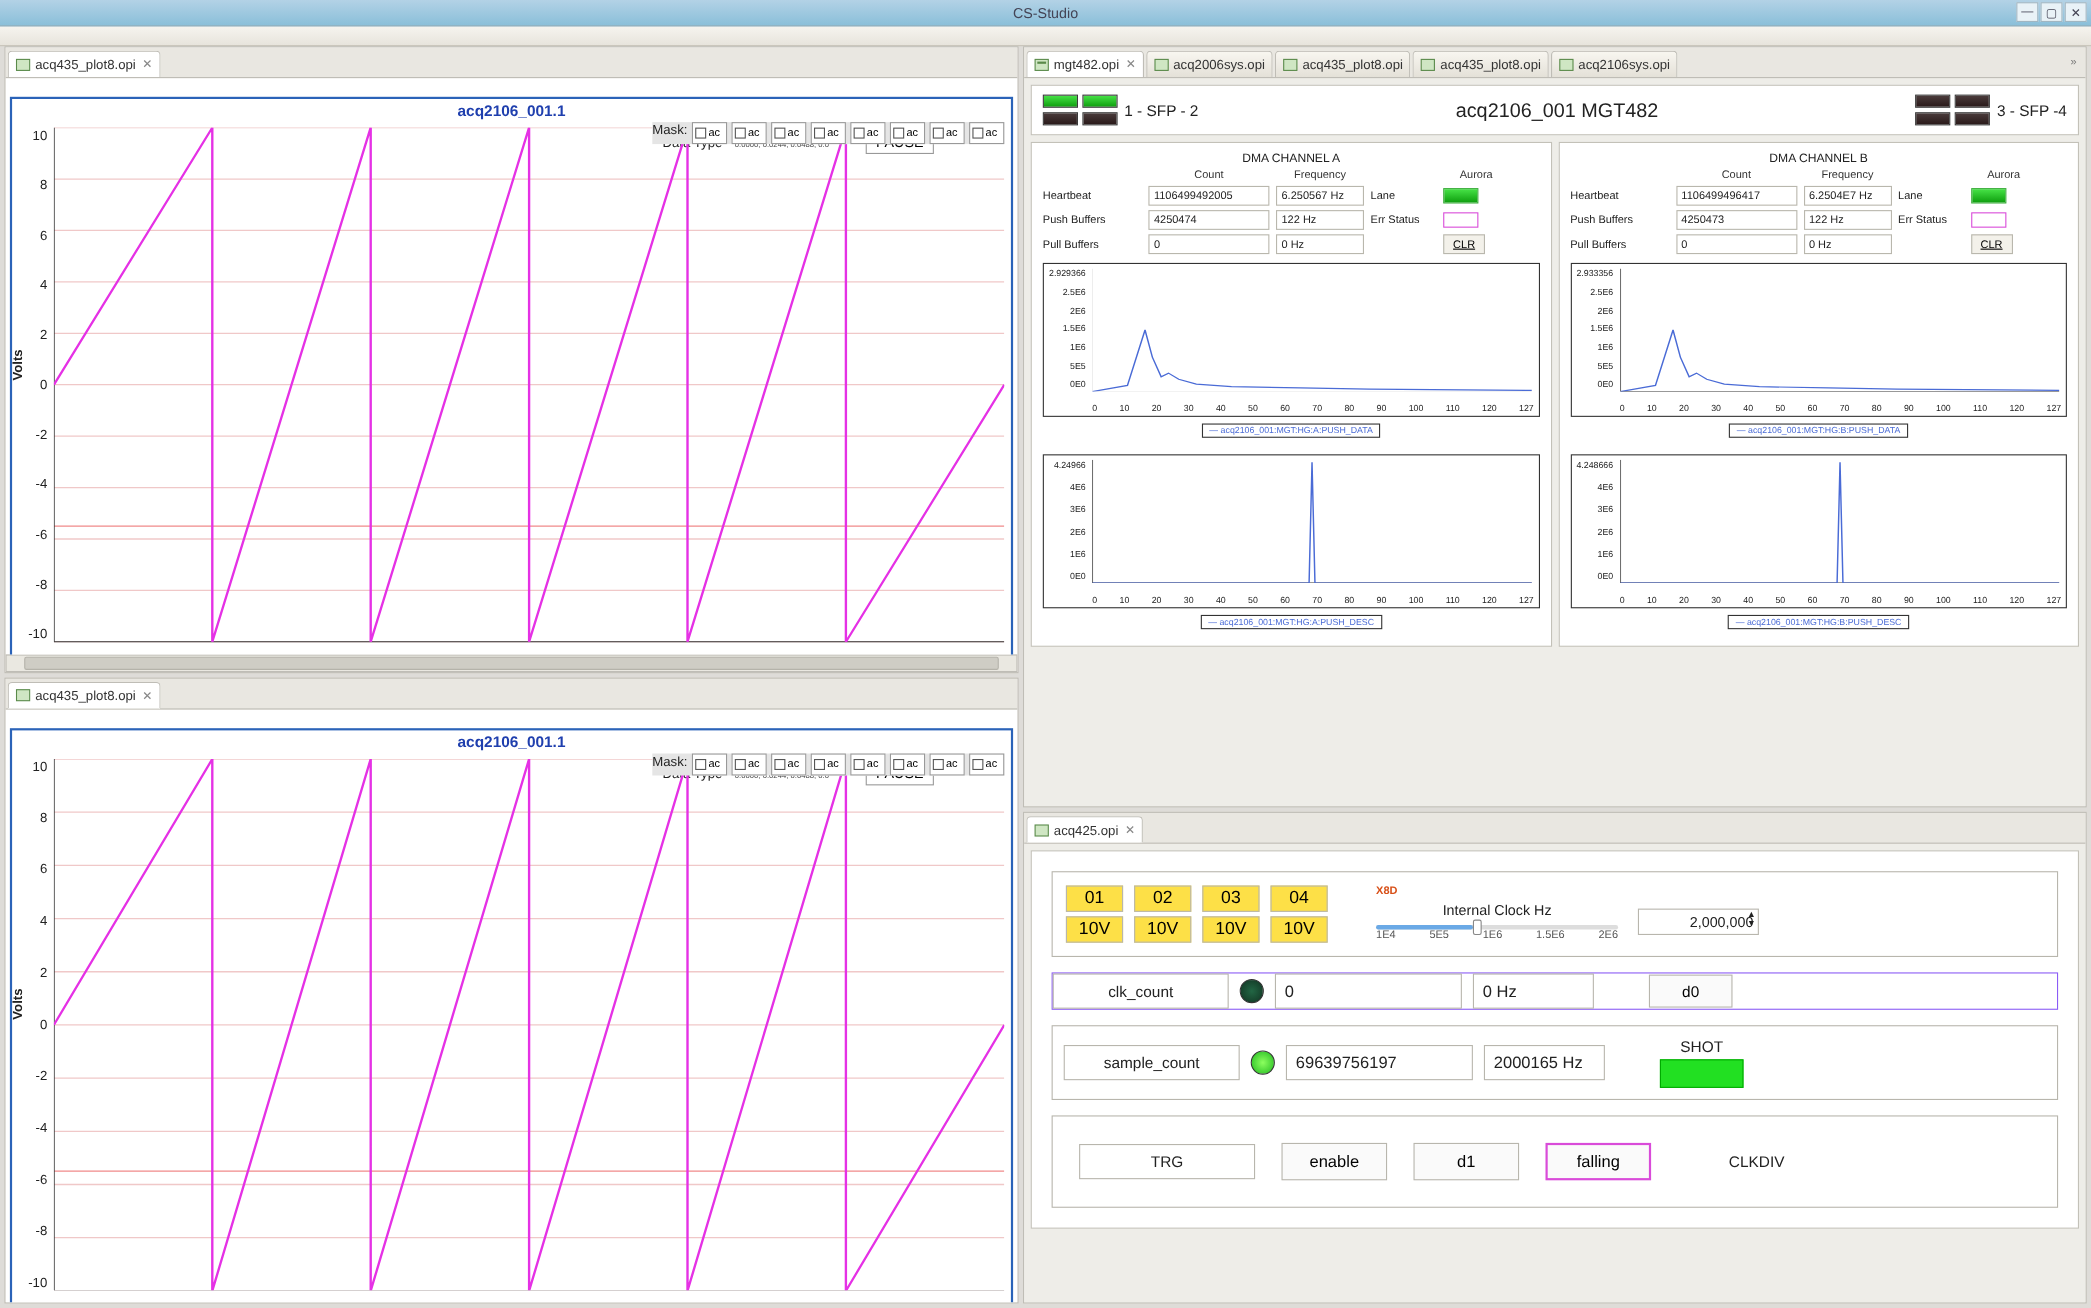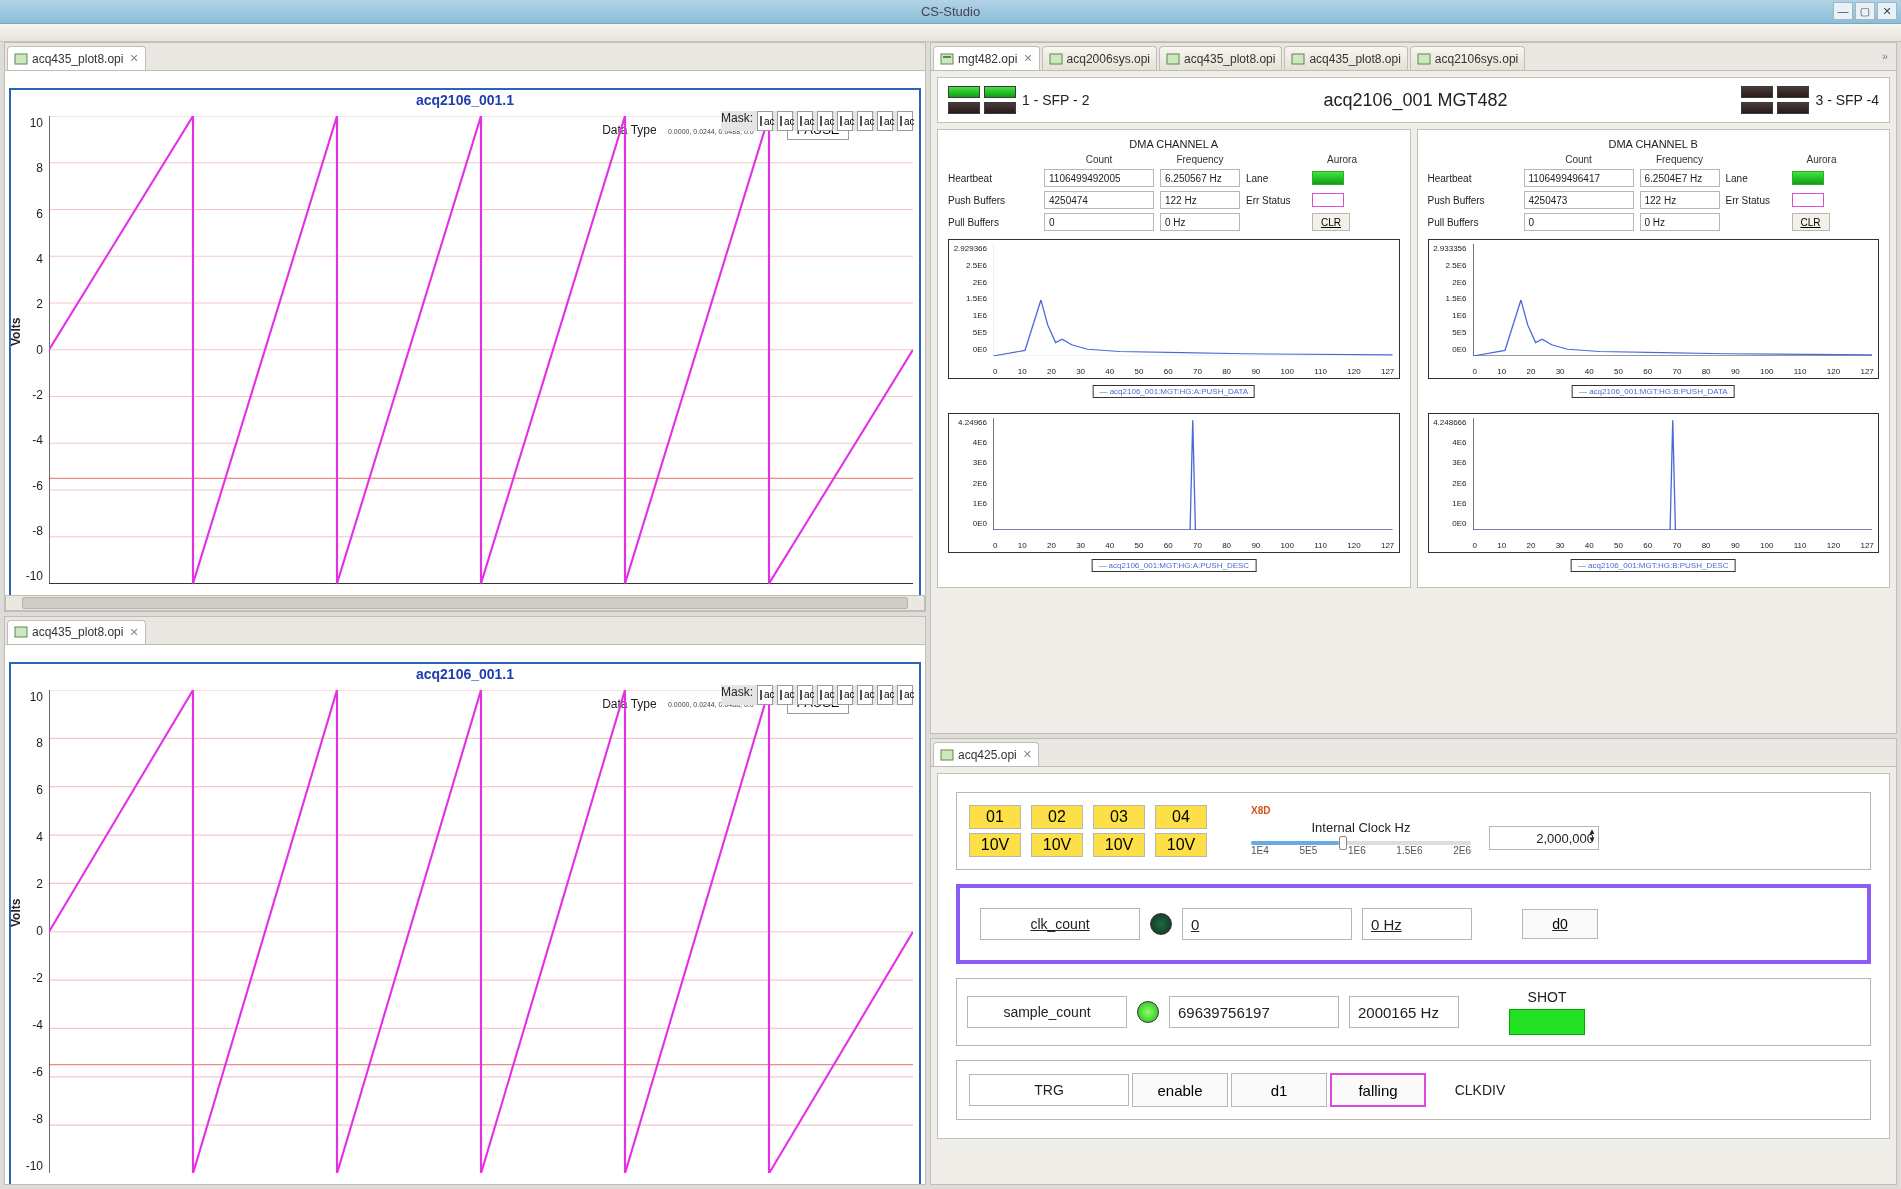--- a/index.html
+++ b/index.html
@@ -178,21 +178,21 @@
   .clkdiv{font-size:14px;text-align:center;width:76px;}
 
   
   .plotpane .pane-body{padding:4px;background:#fff;}
   .plotframe{border:2px solid #2b63b8;height:100%;position:relative;background:#fff;margin-top:13px;}
   .plot-title{position:absolute;left:50%;top:2px;transform:translateX(-50%);color:#1f3fae;font-weight:bold;font-size:14px;}
   .plot-toolbar{
     position:absolute;right:6px;top:21px;display:flex;gap:4px;
     background:#e5e5e5;font-size:12px;z-index:5;
   }
-  .maskbtn{border:1px solid #999;background:#fff;height:20px;width:16px;font-size:10px;padding:0 2px;display:flex;align-items:center;}
+  .maskbtn{border:1px solid #999;background:#fff;height:20px;width:32px;font-size:10px;padding:0 2px;display:flex;align-items:center;}
   .maskbtn .cb{width:10px;height:10px;border:1px solid #555;margin-right:2px;display:inline-block;}
   .pausebtn{border:1px solid #999;background:#fff;height:22px;width:62px;font-size:13px;}
   .dtype{position:absolute;right:70px;top:28px;font-size:12px;}
   .dtype .tiny{font-size:7px;color:#444;margin-left:8px;}
   .plotarea-big{
     position:absolute;left:38px;right:6px;top:26px;bottom:18px;
   }
   .ylabels-big{
     position:absolute;left:4px;top:26px;bottom:18px;width:28px;
     display:flex;flex-direction:column;justify-content:space-between;
@@ -749,42 +749,42 @@
                 </div>
               </div>
               <div class="spin">
                 <span>2,000,000</span>
                 <span class="arrows">▲<br>▼</span>
               </div>
             </div>
           </div>
         </div>
 
-        <div class="row2" style="border:4px solid #8b5cf6;padding:20px;text-decoration:underline;">
+        <div class="row2" style="border:1px solid #8b5cf6;padding:0;">
           <div class="label-box">clk_count</div>
           <div class="indic"></div>
           <div class="val-box">0</div>
           <div class="hz-box">0 Hz</div>
           <div style="width:30px"></div>
           <button class="side-btn">d0</button>
         </div>
 
         <div class="row2" style="border:1px solid #b8b6ad;padding:10px;">
           <div class="label-box">sample_count</div>
           <div class="indic on"></div>
           <div class="val-box">69639756197</div>
           <div class="hz-box">2000165 Hz</div>
           <div style="width:30px"></div>
           <div style="display:flex;flex-direction:column;gap:4px;align-items:center;">
             <div class="shot">SHOT</div>
             <div class="shot-ind" title="1"></div>
           </div>
         </div>
 
-        <div class="row2 row3" style="border:1px solid #b8b6ad;padding:12px;gap:3px;">
+        <div class="row2 row3" style="border:1px solid #b8b6ad;padding:24px;gap:24px;">
           <div class="label-box" style="width:160px">TRG</div>
           <button class="btn">enable</button>
           <button class="btn">d1</button>
           <button class="btn hi">falling</button>
           <div style="width:10px"></div>
           <div style="display:flex;flex-direction:column;align-items:center;gap:2px;">
             <div class="clkdiv">CLKDIV</div>
           </div>
         </div>
 

